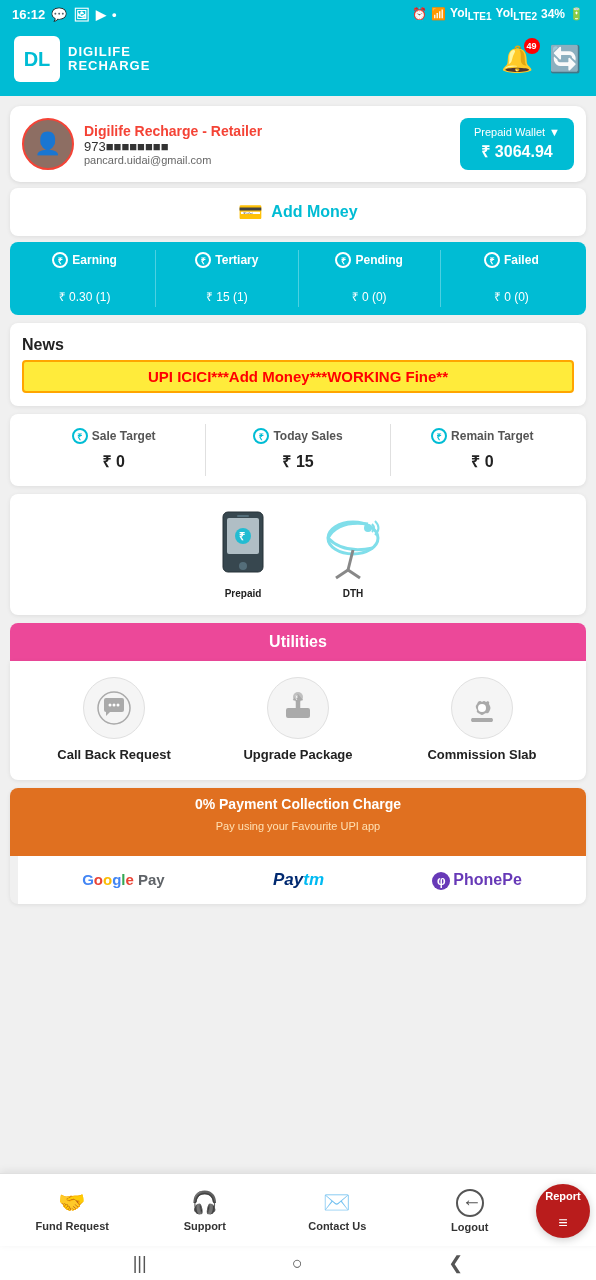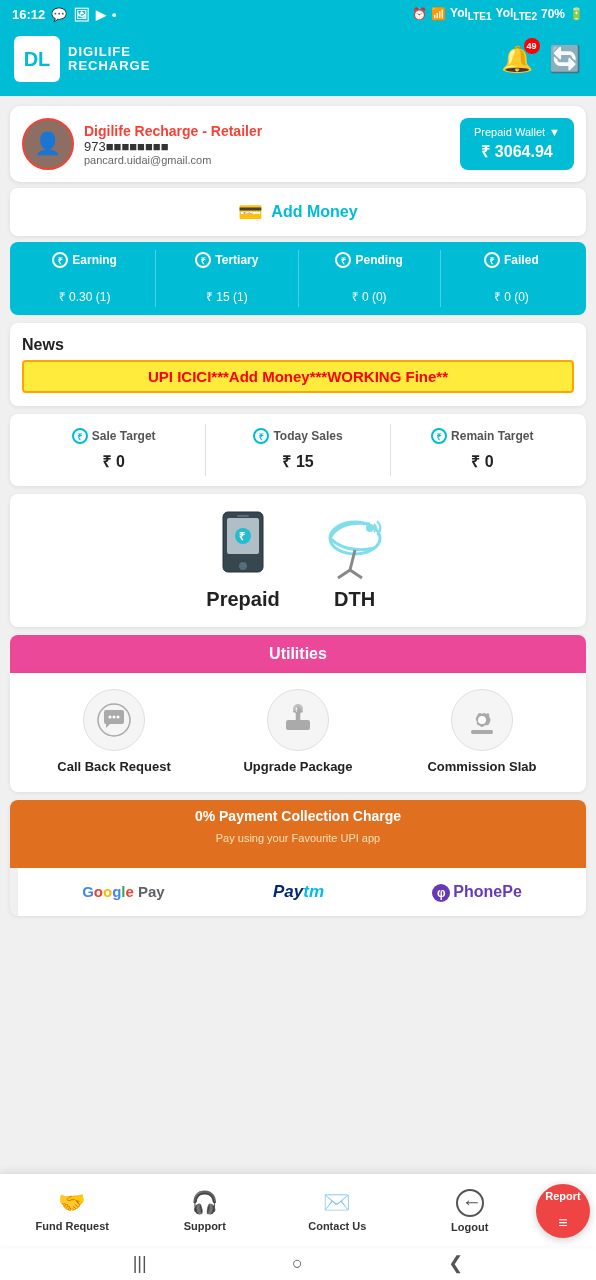--- a/index.html
+++ b/index.html
@@ -176,21 +176,21 @@
       gap: 40px;
       box-shadow: 0 1px 4px rgba(0,0,0,0.08);
     }
     .service-item {
       display: flex; flex-direction: column; align-items: center; gap: 8px;
       cursor: pointer;
     }
     .service-icon {
       width: 70px; height: 70px; display: flex; align-items: center; justify-content: center;
     }
-    .service-label { font-size: 20px; font-weight: 600; color: #222; text-align: center; }
+    .service-label { font-size: 10px; font-weight: 600; color: #222; text-align: center; }
 
     
     .utilities-header {
       background: #ec4899;
       margin: 0 10px 0 10px;
       border-radius: 8px 8px 0 0;
       padding: 10px;
       text-align: center;
       color: white;
       font-size: 16px;
@@ -262,21 +262,21 @@
       box-shadow: 0 -2px 8px rgba(0,0,0,0.08);
       z-index: 100;
     }
     .nav-item {
       display: flex; flex-direction: column; align-items: center; gap: 4px;
       cursor: pointer; flex: 1;
     }
     .nav-icon { font-size: 22px; color: #555; }
     .nav-label { font-size: 11px; color: #333; font-weight: 600; }
     .report-fab {
-      width: 54px; height: 54px; background: #ef4444; border-radius: 50%;
+      width: 54px; height: 54px; background: #b91c1c; border-radius: 50%;
       display: flex; flex-direction: column; align-items: center; justify-content: center;
       color: white; font-size: 10px; font-weight: bold; cursor: pointer;
       box-shadow: 0 2px 8px rgba(0,0,0,0.2);
       gap: 12px;
     }
 
     
     .home-bar {
       position: fixed;
       bottom: 0; width: 596px;
@@ -315,21 +315,21 @@
     <span>💬</span>
     <span>🖼</span>
     <span>▶</span>
     <span>•</span>
   </div>
   <div class="status-bar-right">
     <span>⏰</span>
     <span>📶</span>
     <span>Yol<sub>LTE1</sub></span>
     <span>Yol<sub>LTE2</sub></span>
-    <span>70%</span>
+    <span>34%</span>
     <span>🔋</span>
   </div>
 </div>
 
 <div class="header">
   <div class="logo-area">
     <div class="logo-box">
       <span>DL</span>
     </div>
     <div class="logo-text">

